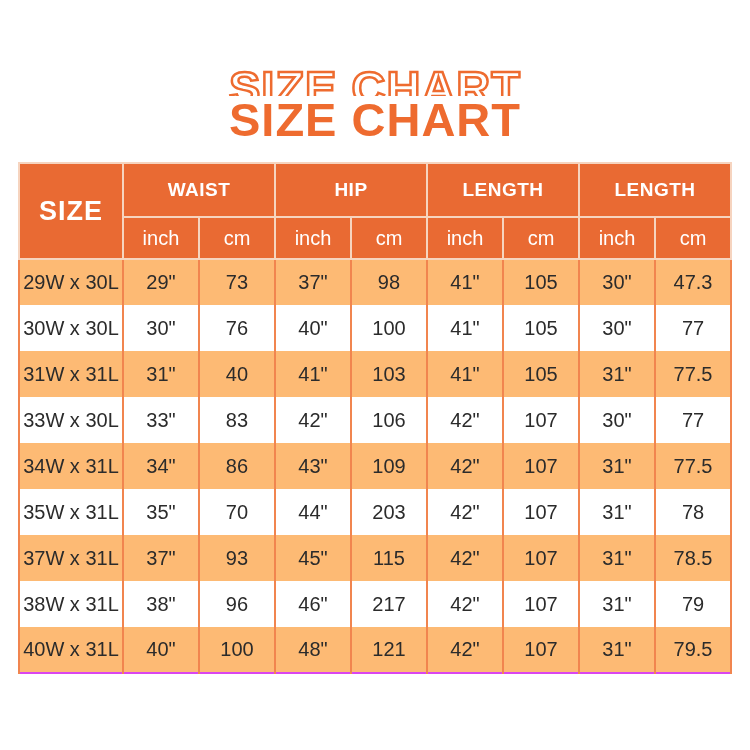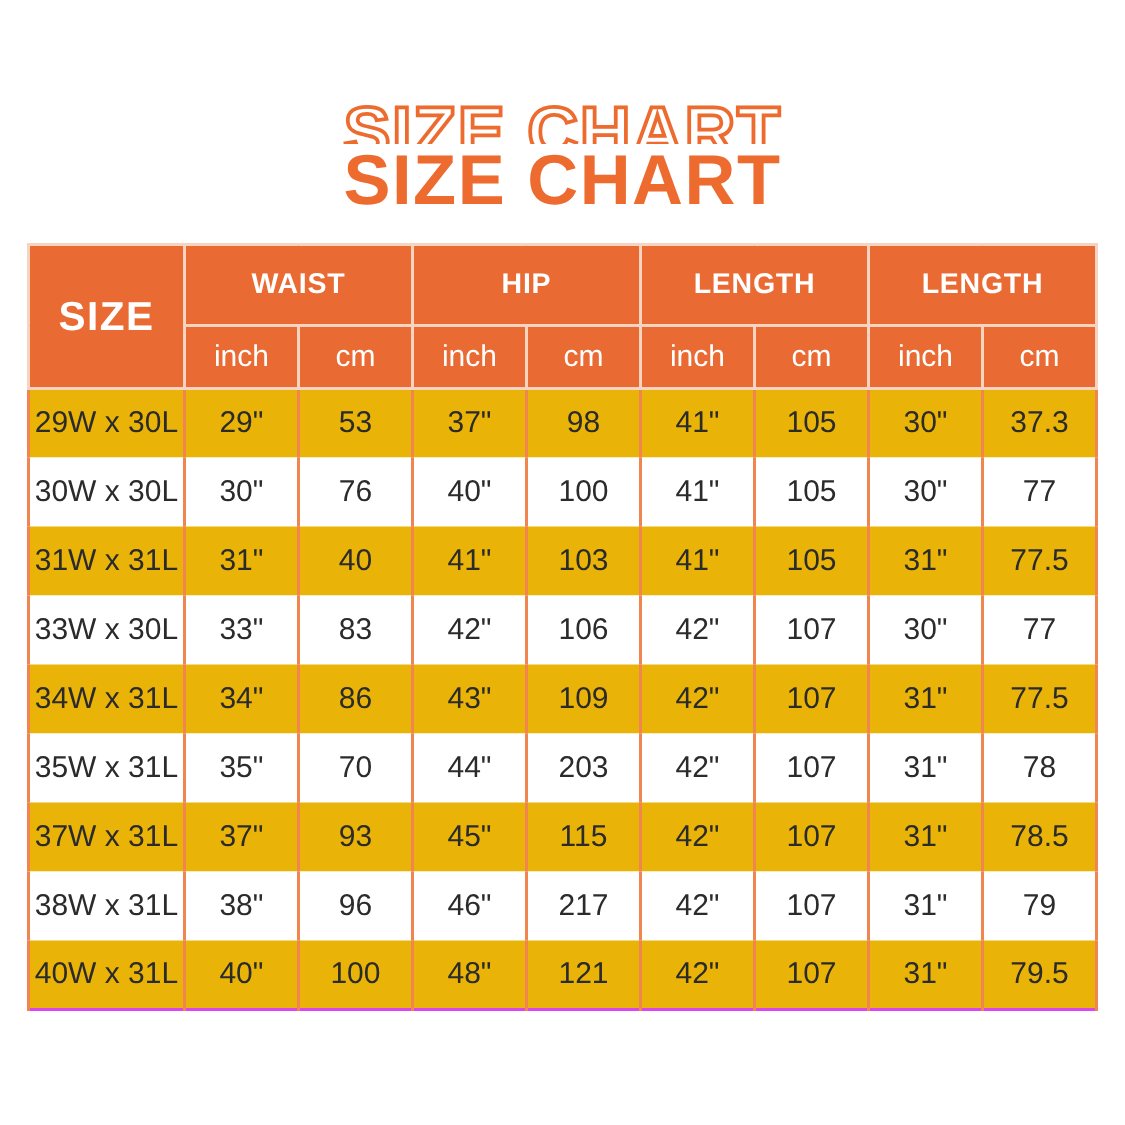--- a/index.html
+++ b/index.html
@@ -84,21 +84,21 @@
     text-align: center;
     vertical-align: middle;
     font-size: 20px;
     color: #2b2b2b;
     border-left: 2px solid #f1854f;
     border-right: 2px solid #f1854f;
     border-top: none;
     border-bottom: none;
     background: #ffffff;
   }
-  tbody tr.alt td { background: #eab308; }
+  tbody tr.alt td { background: #fdba74; }
 </style>
 </head>
 <body>
 
 <div class="title-wrap">
   <div class="title-outline">SIZE CHART</div>
   <div class="title-solid">SIZE CHART</div>
 </div>
 
 <table class="size-table">
@@ -129,27 +129,27 @@
       <th class="unit-th">inch</th>
       <th class="unit-th">cm</th>
       <th class="unit-th">inch</th>
       <th class="unit-th">cm</th>
     </tr>
   </thead>
   <tbody>
       <tr class="alt">
         <td>29W x 30L</td>
         <td>29"</td>
-        <td>53</td>
+        <td>73</td>
         <td>37"</td>
         <td>98</td>
         <td>41"</td>
         <td>105</td>
         <td>30"</td>
-        <td>37.3</td>
+        <td>47.3</td>
       </tr>
       <tr>
         <td>30W x 30L</td>
         <td>30"</td>
         <td>76</td>
         <td>40"</td>
         <td>100</td>
         <td>41"</td>
         <td>105</td>
         <td>30"</td>

